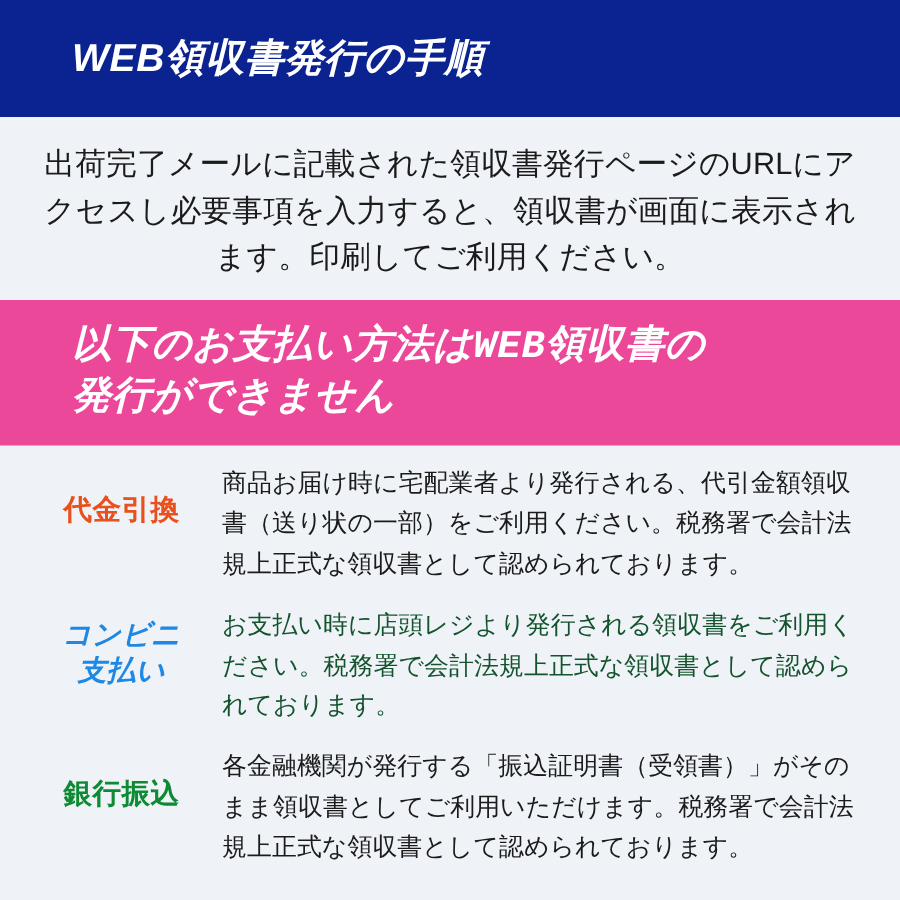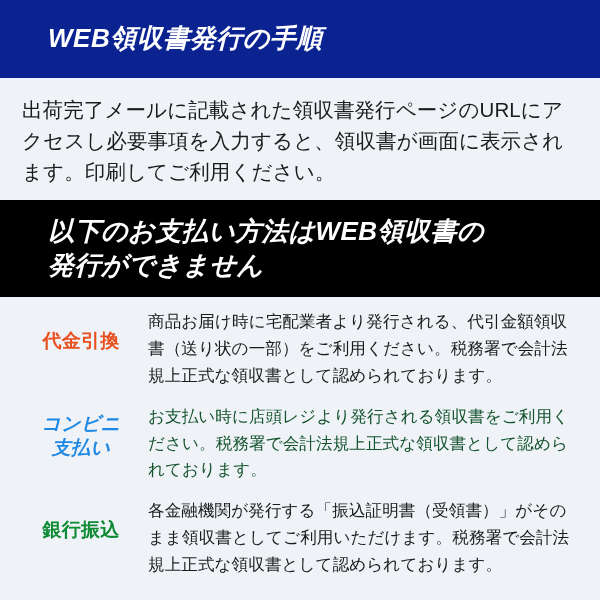--- a/index.html
+++ b/index.html
@@ -60,20 +60,21 @@
     padding: 16px 22px 12px 22px;
     box-sizing: border-box;
     height: 122px;
   }
   .intro-text {
     margin: 0;
     color: #1b1b1b;
     font-size: 20.5px;
     line-height: 1.52;
     letter-spacing: 0.1px;
+    text-align: center;
   }
 
   
   .methods {
     padding: 12px 0 0 0;
   }
   .method-row {
     display: flex;
     align-items: flex-start;
     padding: 0 18px 0 22px;
@@ -111,21 +112,21 @@
 <div class="page" style="background: rgb(239, 243, 247);">
 
   <div class="band" id="band-primary" style="background: rgb(10, 35, 144);">
     <h1 class="band-title">WEB領収書発行の手順</h1>
   </div>
 
   <div class="intro-wrap">
     <p class="intro-text" style="color: rgb(27, 27, 27);">出荷完了メールに記載された領収書発行ページのURLにアクセスし必要事項を入力すると、領収書が画面に表示されます。印刷してご利用ください。</p>
   </div>
 
-  <div class="band" id="band-secondary" style="background: #000000;">
+  <div class="band" id="band-secondary" style="background: #ec4899; font-family: Liberation Mono, monospace;">
     <h2 class="band-title">以下のお支払い方法はWEB領収書の
 発行ができません</h2>
   </div>
 
   <div class="methods">
 
     <div class="method-row">
       <div class="method-label" style="color: rgb(232, 80, 30);">代金引換</div>
       <div class="method-desc" style="color: rgb(27, 27, 27);">商品お届け時に宅配業者より発行される、代引金額領収書（送り状の一部）をご利用ください。税務署で会計法規上正式な領収書として認められております。</div>
     </div>

